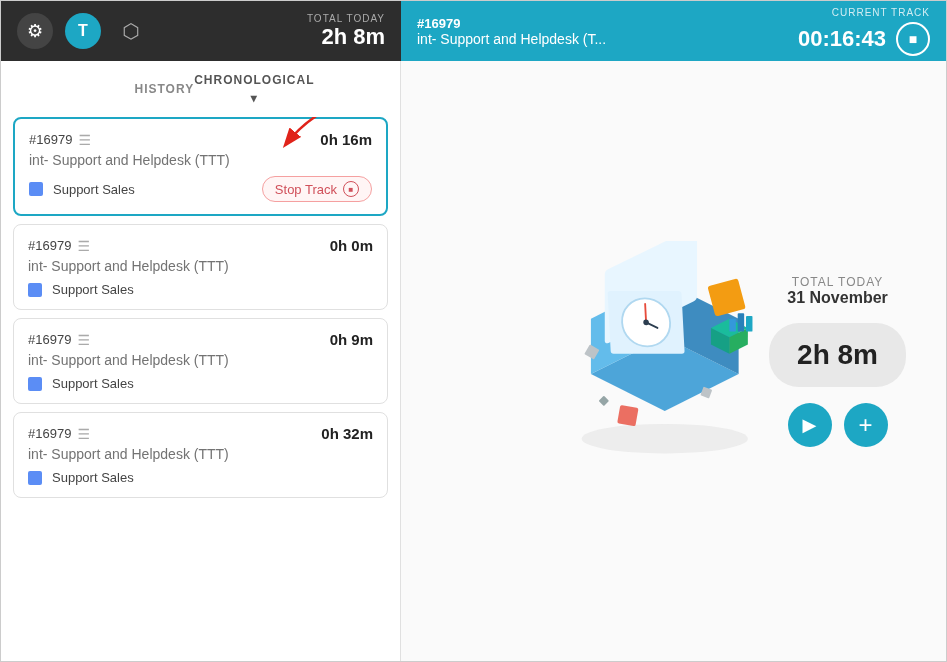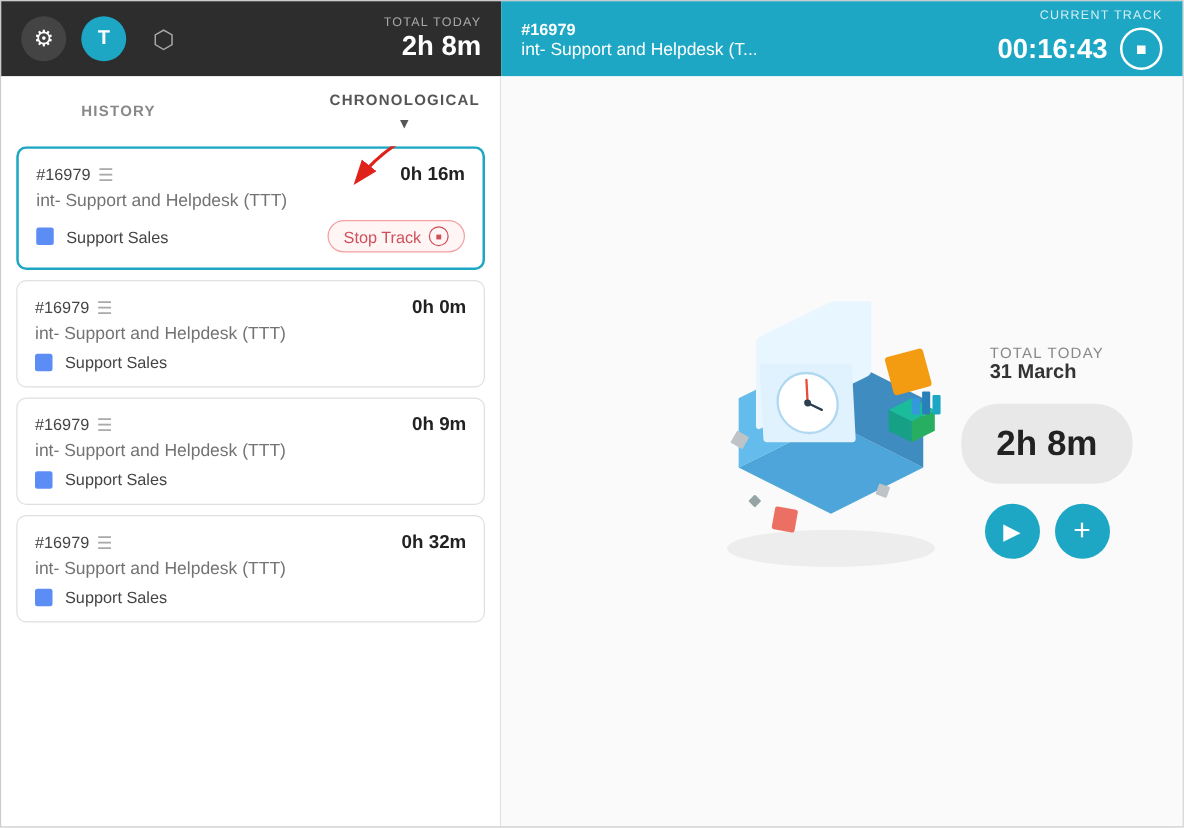--- a/index.html
+++ b/index.html
@@ -182,21 +182,21 @@
       background: #ffffff;
       display: flex;
       flex-direction: column;
       border-right: 1px solid #e0e0e0;
       flex-shrink: 0;
     }
 
     .history-header {
       display: flex;
       align-items: center;
-      justify-content: space-between;
+      justify-content: center;
       padding: 12px 16px;
       flex-shrink: 0;
       margin-left: 48px;
     }
     .history-label {
       font-size: 12px;
       font-weight: 700;
       color: #888;
       text-transform: uppercase;
       letter-spacing: 1px;
@@ -563,21 +563,21 @@
 
           <rect x="35" y="110" width="12" height="12" rx="1" fill="#bdc3c7" transform="rotate(30,41,116)"></rect>
           <rect x="160" y="155" width="10" height="10" rx="1" fill="#bdc3c7" transform="rotate(20,165,160)"></rect>
           <rect x="50" y="165" width="8" height="8" rx="1" fill="#95a5a6" transform="rotate(45,54,169)"></rect>
         </svg>
       </div>
 
       <div class="stats-section">
         <div>
           <div class="stats-date-label">TOTAL TODAY</div>
-          <div class="stats-date">31 March</div>
+          <div class="stats-date">31 November</div>
         </div>
         <div class="stats-total">2h 8m</div>
         <div class="stats-actions">
           <div class="play-btn">
             <span>▶</span>
           </div>
           <div class="add-btn">
             <span>+</span>
           </div>
         </div>

